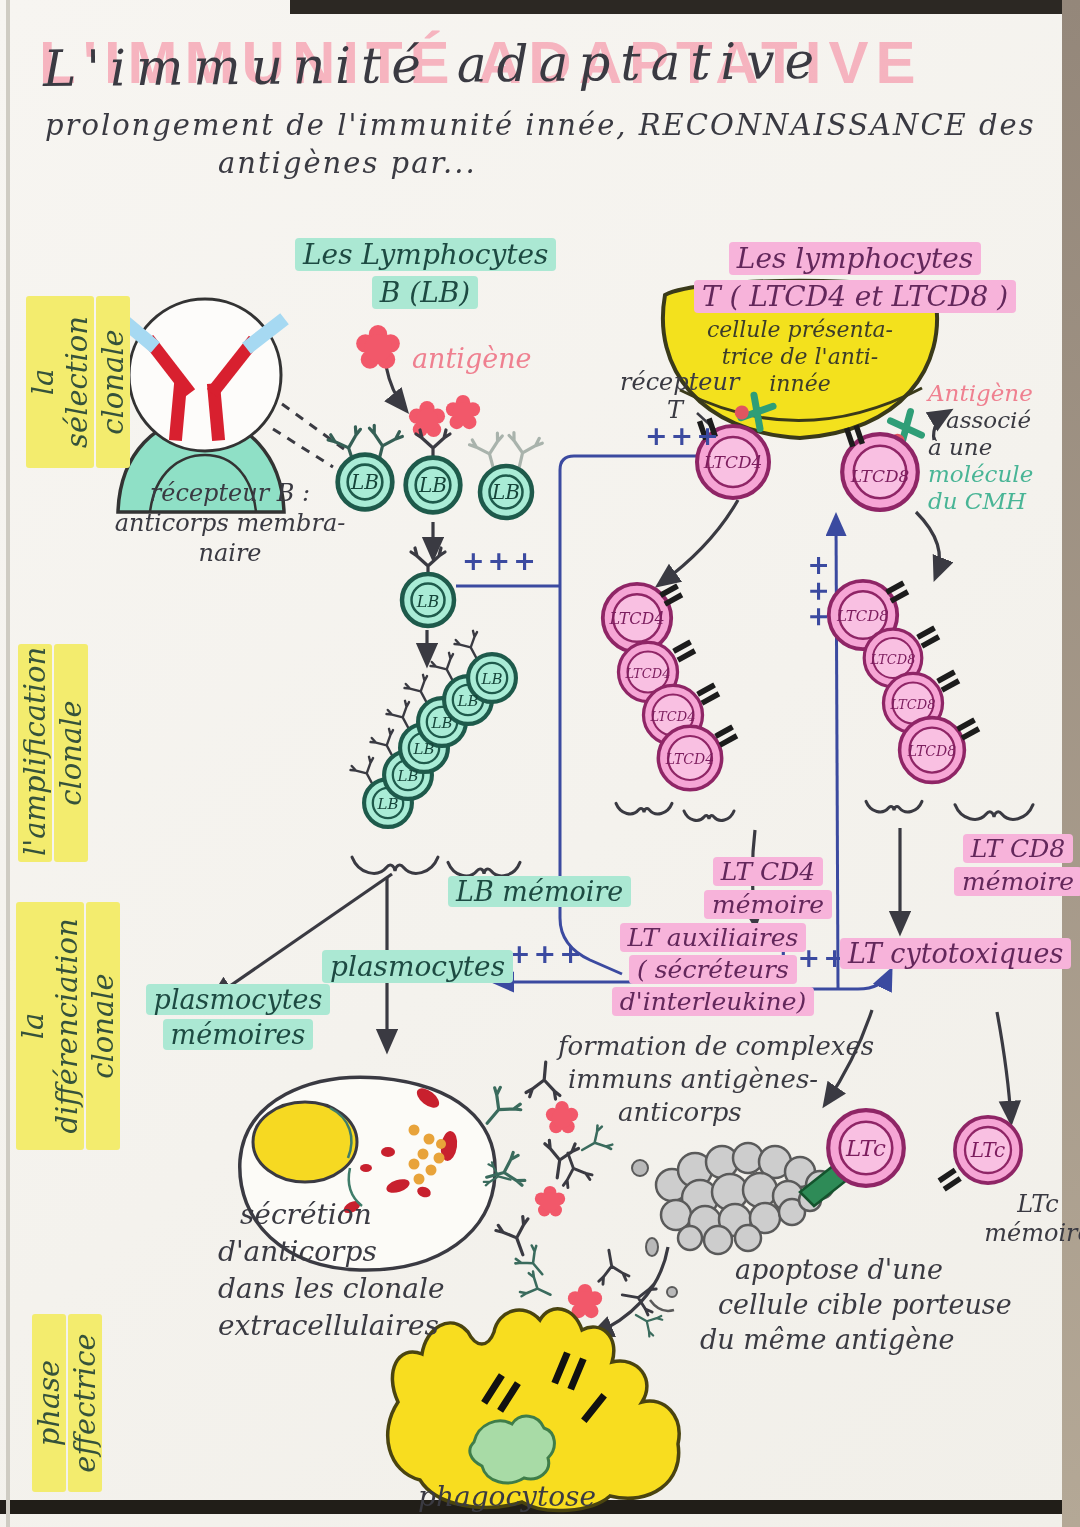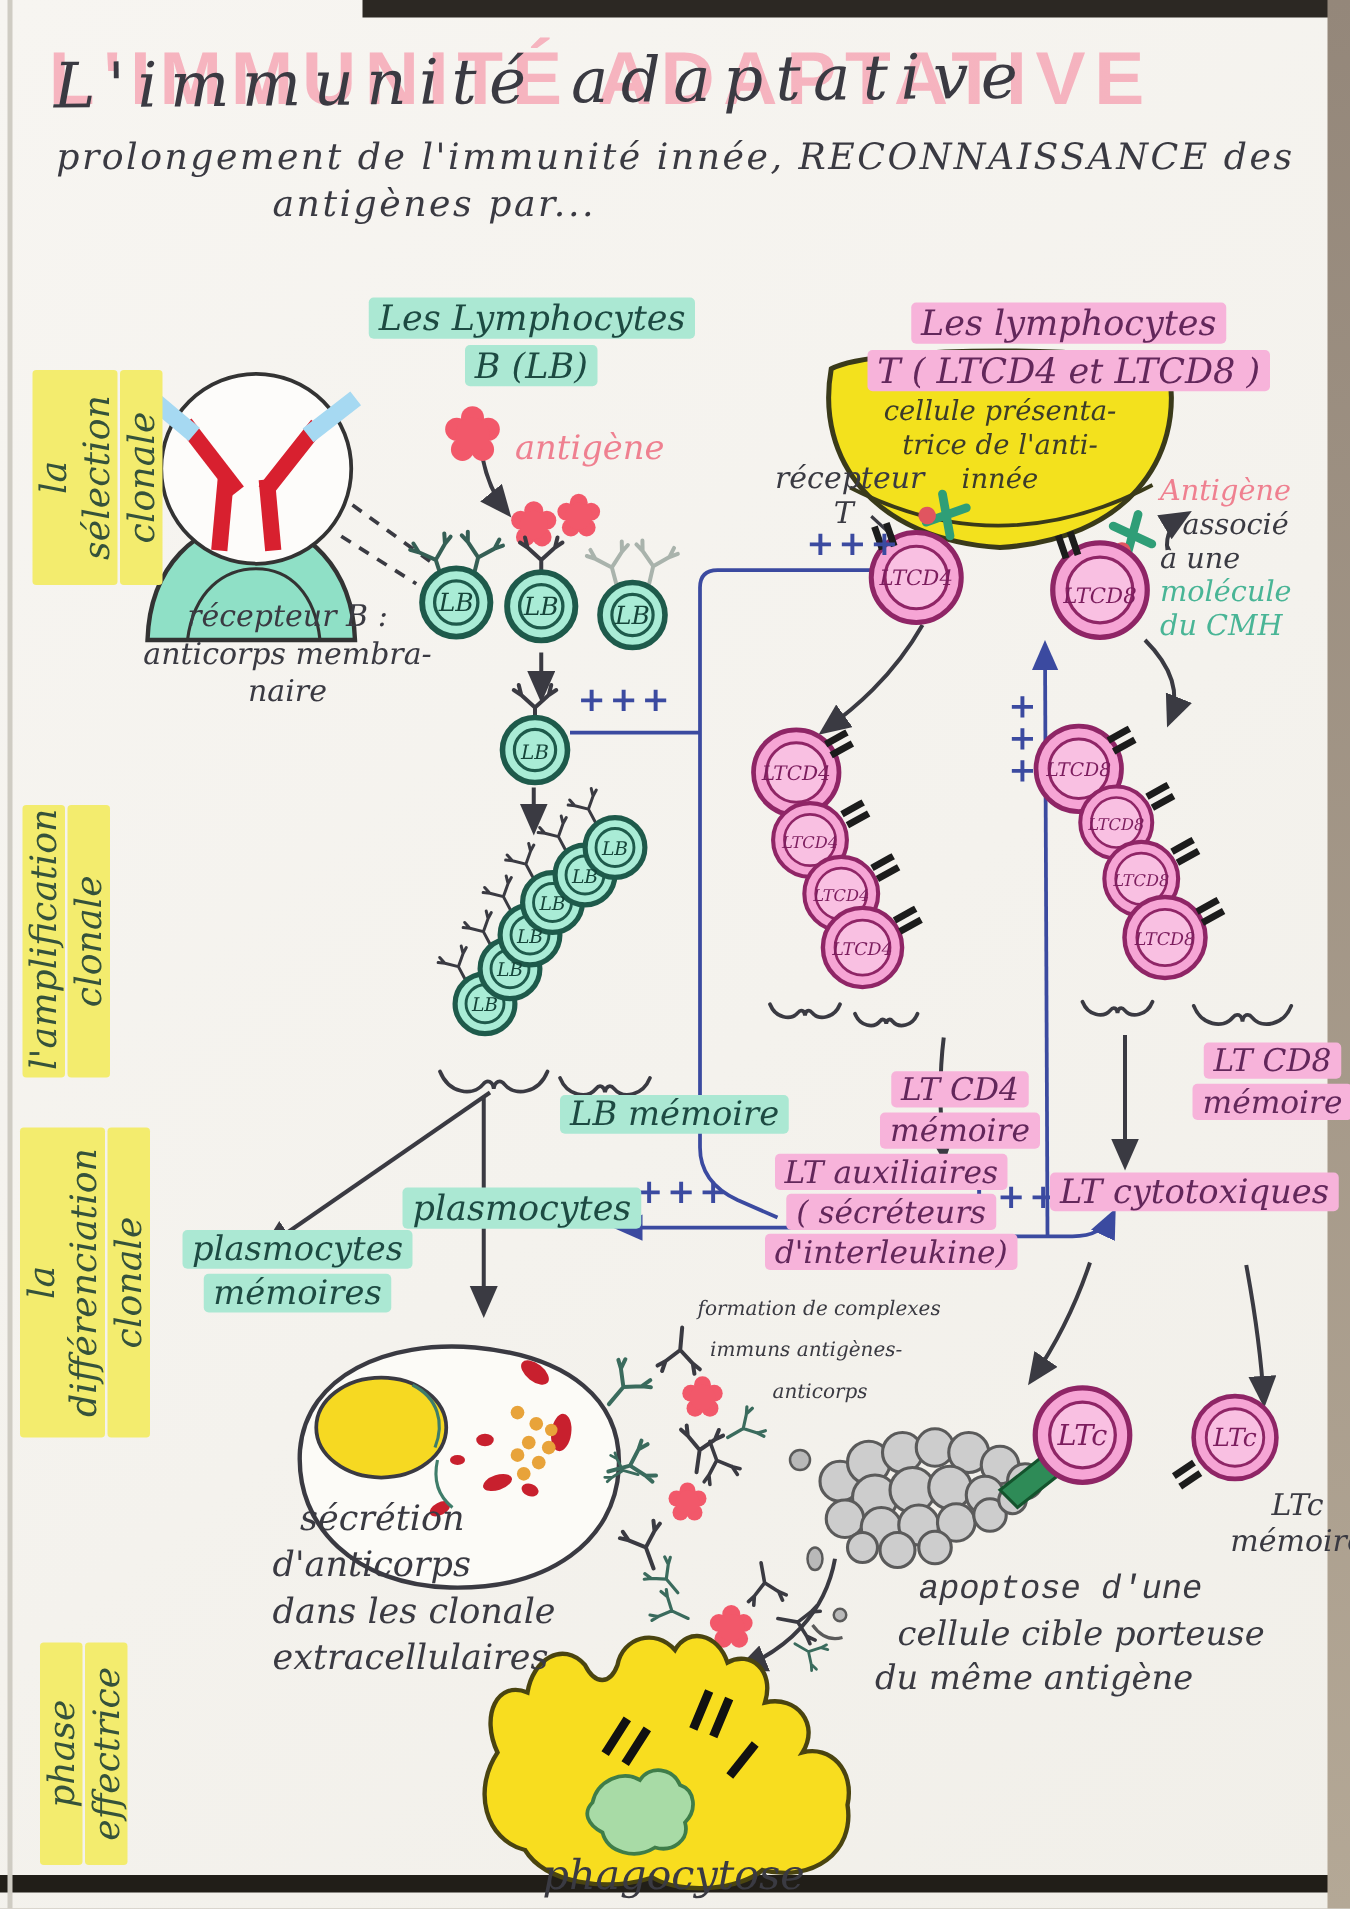--- a/index.html
+++ b/index.html
@@ -389,34 +389,34 @@
   </div>
   <div class="txt c" style="left:608px;top:922px;width:210px;font-size:25px;line-height:32px;">
     <span class="hl-p">LT auxiliaires</span><br>
     <span class="hl-p">( sécréteurs</span><br>
     <span class="hl-p">d'interleukine)</span>
   </div>
   <div class="txt" style="left:840px;top:938px;font-size:27px;">
     <span class="hl-p">LT cytotoxiques</span>
   </div>
 
-  <div class="txt" style="left:558px;top:1030px;font-size:16px;line-height:33px;white-space:normal;width:380px;">
+  <div class="txt" style="left:558px;top:1030px;font-size:26px;line-height:33px;white-space:normal;width:380px;">
     <span>formation de complexes</span><br>
     <span style="margin-left:10px;">immuns antigènes-</span><br>
     <span style="margin-left:60px;">anticorps</span>
   </div>
   <div class="txt" style="left:218px;top:1196px;font-size:28px;line-height:37px;white-space:normal;width:320px;">
     <span style="margin-left:22px;">sécrétion d'anticorps</span><br>
     <span>dans les clonale</span><br>
     <span style="">extracellulaires</span>
   </div>
   <div class="txt" style="left:700px;top:1252px;font-size:27px;line-height:35px;white-space:normal;width:350px;">
-    <span style="margin-left:35px;font-family:Liberation Mono, monospace;">apoptose d'une</span><br>
+    <span style="margin-left:35px;">apoptose d'une</span><br>
     <span style="margin-left:18px;">cellule cible porteuse</span><br>
     <span>du même antigène</span>
   </div>
-  <div class="txt" style="left:418px;top:1480px;font-size:33px;margin-left:16px;">phagocytose</div>
+  <div class="txt" style="left:418px;top:1480px;font-size:28px;">phagocytose</div>
   <div class="txt c" style="left:978px;top:1190px;width:120px;font-size:24px;line-height:29px;">
     <span>LTc</span><br>
     <span>mémoire</span>
   </div>
 
 </div>
 
 </body></html>

